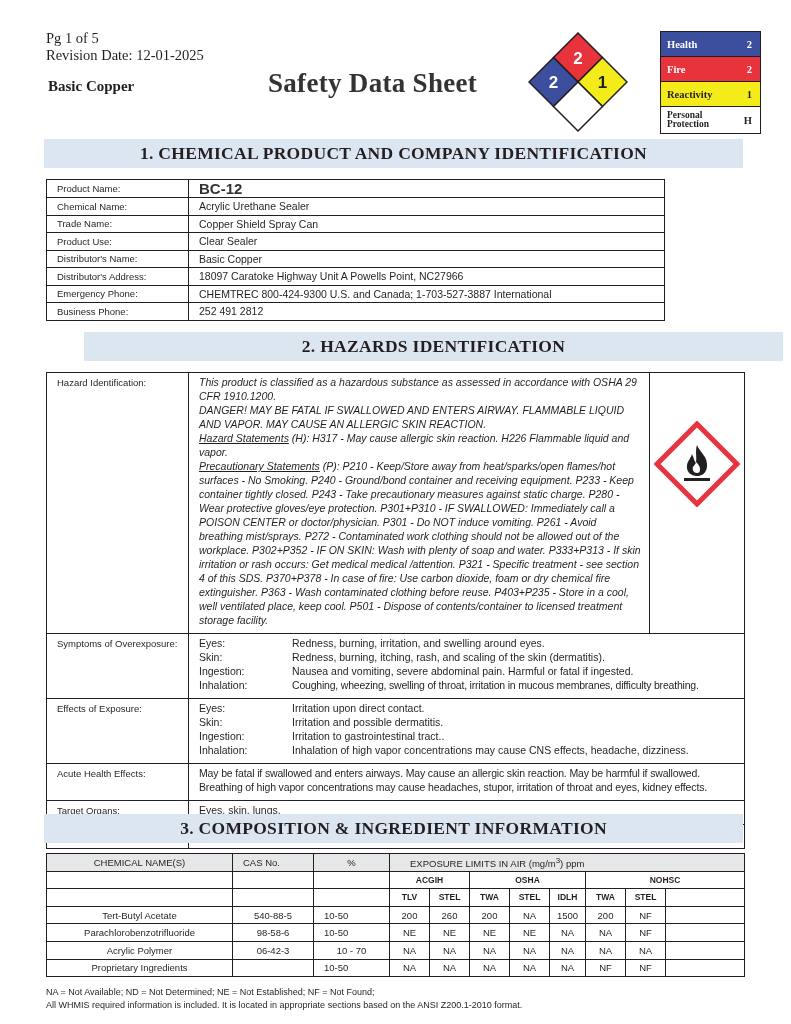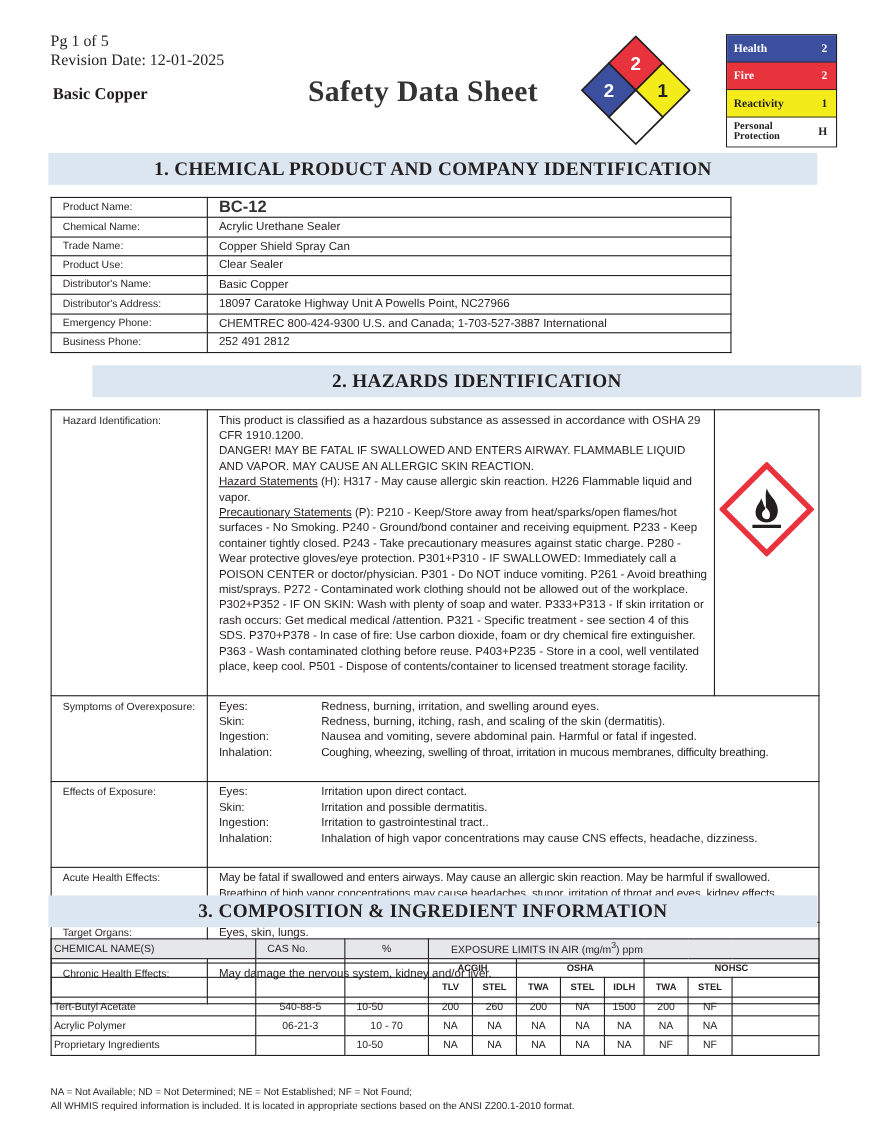--- a/index.html
+++ b/index.html
@@ -4,21 +4,21 @@
 <style>
   * { box-sizing: border-box; margin: 0; padding: 0; }
   html, body { width: 791px; height: 1024px; background: #ffffff; overflow: hidden; }
   body { position: relative; font-family: "Liberation Sans", sans-serif; color: #231f20; }
 
   .serif { font-family: "Liberation Serif", "DejaVu Serif", serif; }
 
   
   .page-info { position: absolute; left: 46px; top: 30px; font-size: 14.5px; line-height: 17px; }
   .distributor-top { position: absolute; left: 48px; top: 78px; font-size: 15px; font-weight: bold; }
-  .doc-title { position: absolute; left: 280px; top: 68px; font-size: 27px; font-weight: bold; color: #333; letter-spacing: 0.3px; }
+  .doc-title { position: absolute; left: 268px; top: 68px; font-size: 27px; font-weight: bold; color: #333; letter-spacing: 0.3px; }
 
   .nfpa { position: absolute; left: 528px; top: 32px; width: 100px; height: 100px; }
 
   .hmis { position: absolute; left: 644px; top: 31px; width: 101px; border: 1.5px solid #231f20; margin-left: 16px; }
   .hmis-row { display: flex; height: 25px; align-items: center; border-bottom: 1px solid #231f20; font-family: "Liberation Serif", serif; font-weight: bold; font-size: 10.5px; padding: 0 8px 0 6px; }
   .hmis-row:last-child { border-bottom: none; height: 26px; background: #fff; color: #231f20; }
   .hmis-row .lbl { flex: 1; }
   .hmis-row .val { width: 10px; text-align: right; }
   .hmis-health { background: #3b4f9e; color: #fff; }
   .hmis-fire { background: #e8323c; color: #fff; }
@@ -29,33 +29,33 @@
   .section-header { position: absolute; left: 44px; width: 699px; height: 29px; background: #dce6f0; display: flex; align-items: center; justify-content: center; font-family: "Liberation Serif", serif; font-weight: bold; font-size: 17.5px; color: #231f20; letter-spacing: 0.3px; }
 
   
   .kv-table { position: absolute; left: 46px; top: 179px; width: 619px; border: 1px solid #231f20; border-collapse: collapse; }
   .kv-table td { border: 1px solid #231f20; font-size: 10.5px; height: 17.5px; padding: 0 10px; vertical-align: middle; }
   .kv-table td.k { width: 142px; font-size: 9.5px; }
   .kv-table td.v.big { font-size: 15px; font-weight: bold; color: #333; }
 
   
   .haz-table { position: absolute; left: 46px; top: 372px; width: 699px; border-collapse: collapse; border: 1px solid #231f20; }
-  .haz-table td { border: 1px solid #231f20; vertical-align: top; font-size: 10.5px; line-height: 14px; padding: 2px 6px 19px 10px; }
+  .haz-table td { border: 1px solid #231f20; vertical-align: top; font-size: 10.5px; line-height: 14px; padding: 2px 6px 6px 10px; }
   .haz-table td.k { width: 142px; font-size: 9.5px; padding-top: 3px; }
   .haz-table td.pic { width: 95px; vertical-align: middle; text-align: center; padding: 0; }
   .haz-text { padding-left: 2px; }
   .u { text-decoration: underline; }
   .sub-row { display: flex; }
   .sub-row .s-label { width: 93px; flex-shrink: 0; }
   .sub-row .s-val { flex: 1; }
 
   
   .comp-table { position: absolute; left: 46px; top: 853px; width: 699px; border-collapse: collapse; border: 1px solid #231f20; }
   .comp-table td { border: 1px solid #231f20; font-size: 9.5px; height: 17.6px; text-align: center; vertical-align: middle; padding: 0 2px; }
-  .comp-table td.name { text-align: left; }
+  .comp-table td.name { text-align: center; }
   .comp-table tr.head1 td { background: #e6e7e8; font-size: 9.5px; }
   .comp-table .bold { font-weight: bold; font-size: 8.5px; }
 
   .footnote { position: absolute; left: 46px; top: 986px; font-size: 9px; line-height: 13px; }
 </style>
 </head>
 <body>
 
 <div class="page-info serif">
   <div>Pg 1 of 5</div>
@@ -134,21 +134,21 @@
   </tr>
 </tbody>
   </table>
 
 <div class="section-header" style="top:332px;margin-left:40px;">2.  HAZARDS IDENTIFICATION</div>
 
 <table class="haz-table">
   <tbody>
       <tr>
     <td class="k">Hazard Identification:</td>
-    <td class="haz-text" style="height:241px;">
+    <td class="haz-text" style="height:241px;font-style:italic;">
       <span>This product is classified as a hazardous substance as assessed in accordance with OSHA 29 CFR 1910.1200.</span><br>
       <span>DANGER! MAY BE FATAL IF SWALLOWED AND ENTERS AIRWAY. FLAMMABLE LIQUID AND VAPOR. MAY CAUSE AN ALLERGIC SKIN REACTION.</span><br>
       <span class="u">Hazard Statements</span><span> (H): H317 - May cause allergic skin reaction. H226 Flammable liquid and vapor.</span><br>
       <span class="u">Precautionary Statements</span><span> (P):  P210 - Keep/Store away from heat/sparks/open flames/hot surfaces - No Smoking. P240 - Ground/bond container and receiving equipment. P233 - Keep container tightly closed.  P243 - Take precautionary measures against static charge. P280 - Wear protective gloves/eye protection. P301+P310 - IF SWALLOWED: Immediately call a POISON CENTER or doctor/physician. P301 - Do NOT induce vomiting. P261 - Avoid breathing mist/sprays. P272 - Contaminated work clothing should not be allowed out of the workplace. P302+P352 - IF ON SKIN: Wash with plenty of soap and water. P333+P313 - If skin irritation or rash occurs: Get medical medical /attention. P321 - Specific treatment - see section 4 of this SDS. P370+P378 - In case of fire: Use carbon dioxide, foam or dry chemical fire extinguisher. P363 - Wash contaminated clothing before reuse. P403+P235 - Store in a cool, well ventilated place, keep cool. P501 - Dispose of contents/container to licensed treatment storage facility.</span>
     </td>
     <td class="pic">
       <svg width="86" height="86" viewBox="0 0 86 86" style="margin-top:-150px;">
         <polygon points="43,3 83,43 43,83 3,43" fill="#fff" stroke="#e8323c" stroke-width="5"></polygon>
         <path d="M30,60 L56,60 L56,57 L30,57 Z" fill="#231f20"></path>
         <path d="M43,24 C46,32 54,35 53,46 C52,53 47,55 43,55 C37,55 32,51 33,44 C34,39 37,37 38,33 C40,37 40,40 42,42 C43,36 41,30 43,24 Z" fill="#231f20"></path>
@@ -264,22 +264,35 @@
     <td>200</td>
     <td>260</td>
     <td>200</td>
     <td>NA</td>
     <td>1500</td>
     <td>200</td>
     <td>NF</td>
     <td></td>
   </tr>
   <tr>
+    <td class="name">Parachlorobenzotrifluoride</td>
+    <td>98-58-6</td>
+    <td style="text-align:left;padding-left:10px;">10-50</td>
+    <td>NE</td>
+    <td>NE</td>
+    <td>NE</td>
+    <td>NE</td>
+    <td>NA</td>
+    <td>NA</td>
+    <td>NF</td>
+    <td></td>
+  </tr>
+  <tr>
     <td class="name">Acrylic Polymer</td>
-    <td>06-21-3</td>
+    <td>06-42-3</td>
     <td>10 - 70</td>
     <td>NA</td>
     <td>NA</td>
     <td>NA</td>
     <td>NA</td>
     <td>NA</td>
     <td>NA</td>
     <td>NA</td>
     <td></td>
   </tr>

